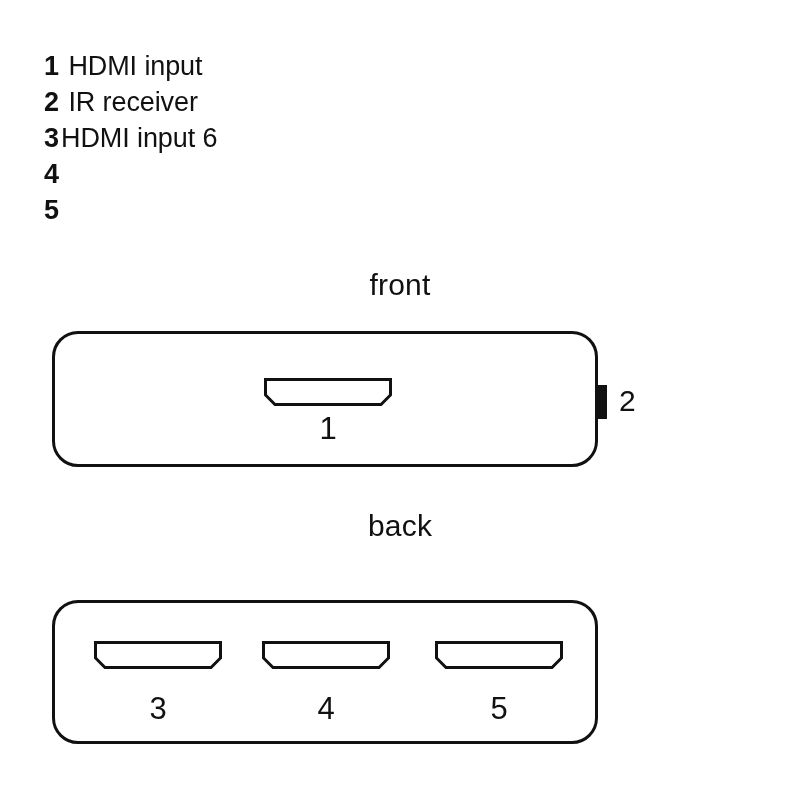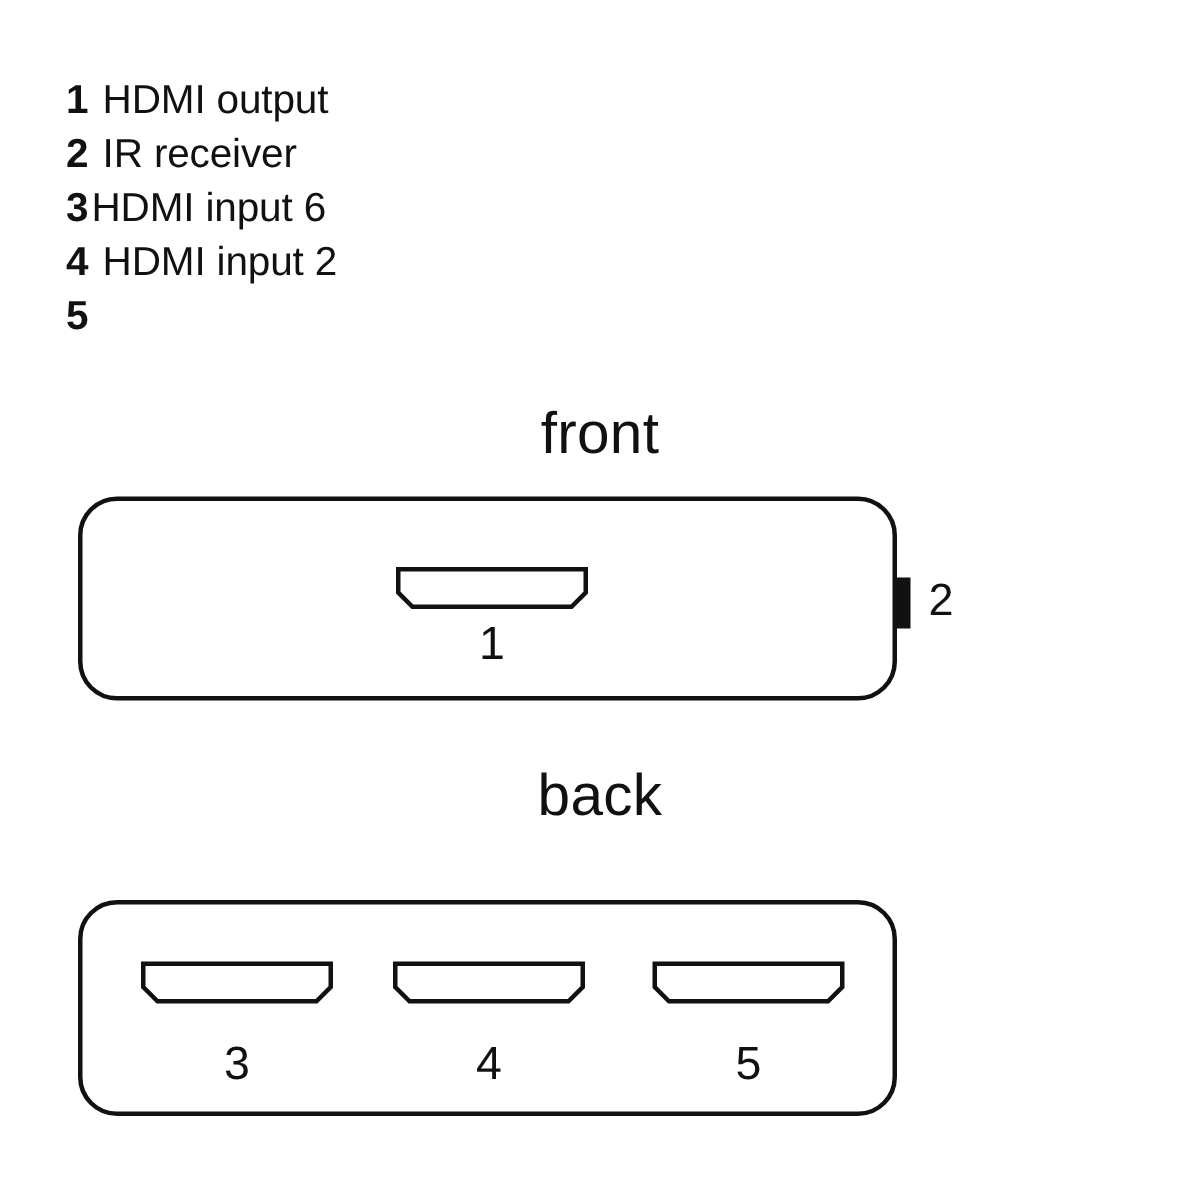--- a/index.html
+++ b/index.html
@@ -42,21 +42,21 @@
   .legend-label {
     font-weight: 400;
   }
 
   
   .caption {
     position: absolute;
     width: 800px;
     left: 0;
     text-align: center;
-    font-size: 39px;
+    font-size: 30px;
     font-weight: 400;
     letter-spacing: 0.2px;
   }
   .caption.front { top: 268px; }
   .caption.back  { top: 509px; }
 
   
   .device {
     position: absolute;
     left: 52px;
@@ -131,30 +131,30 @@
   .port.p5       { left: 435px; top: 641px; }
   .port-label.l3 { left: 94px;  top: 692px; }
   .port-label.l4 { left: 262px; top: 692px; }
   .port-label.l5 { left: 435px; top: 692px; }
 </style>
 </head>
 <body>
 
 <div class="legend">
   <div class="legend-row">
-    <span class="legend-num">1</span><span class="legend-label"> HDMI output</span>
+    <span class="legend-num">1</span><span class="legend-label"> HDMI input</span>
   </div>
   <div class="legend-row">
     <span class="legend-num">2</span><span class="legend-label"> IR receiver</span>
   </div>
   <div class="legend-row">
     <span class="legend-num">3</span><span class="legend-label">HDMI input 6</span>
   </div>
   <div class="legend-row">
-    <span class="legend-num">4</span><span class="legend-label"> HDMI input 2</span>
+    <span class="legend-num">4</span>
   </div>
   <div class="legend-row">
     <span class="legend-num">5</span>
   </div>
 </div>
 
 <div class="caption front">front</div>
 
 <div class="device front"></div>
 

